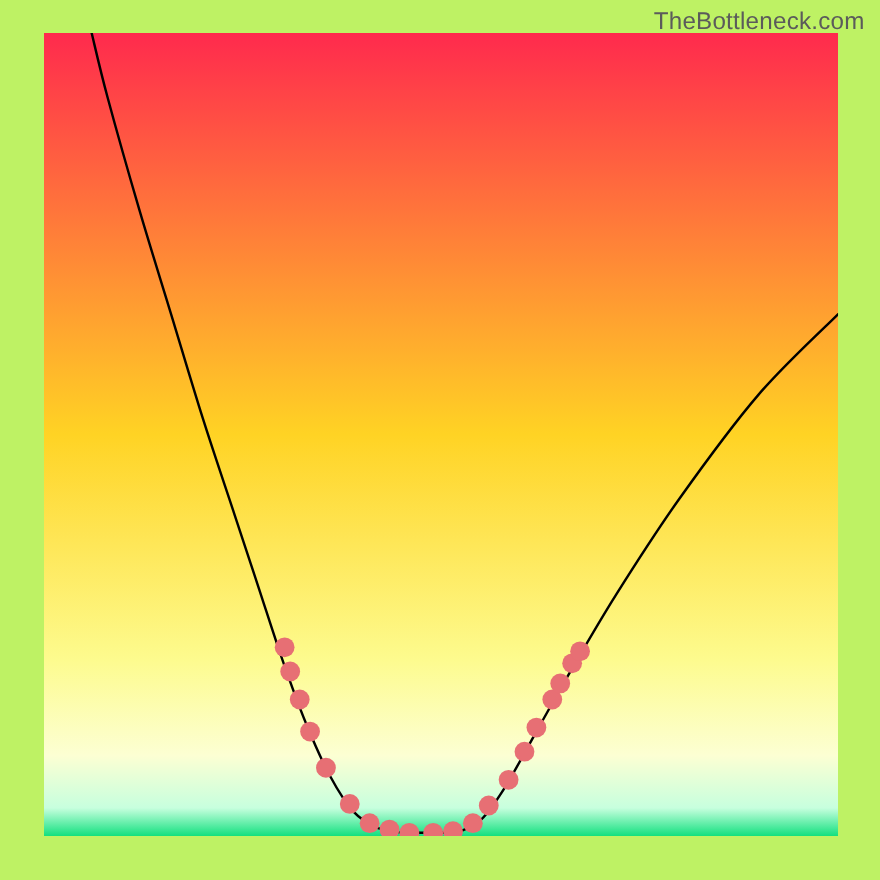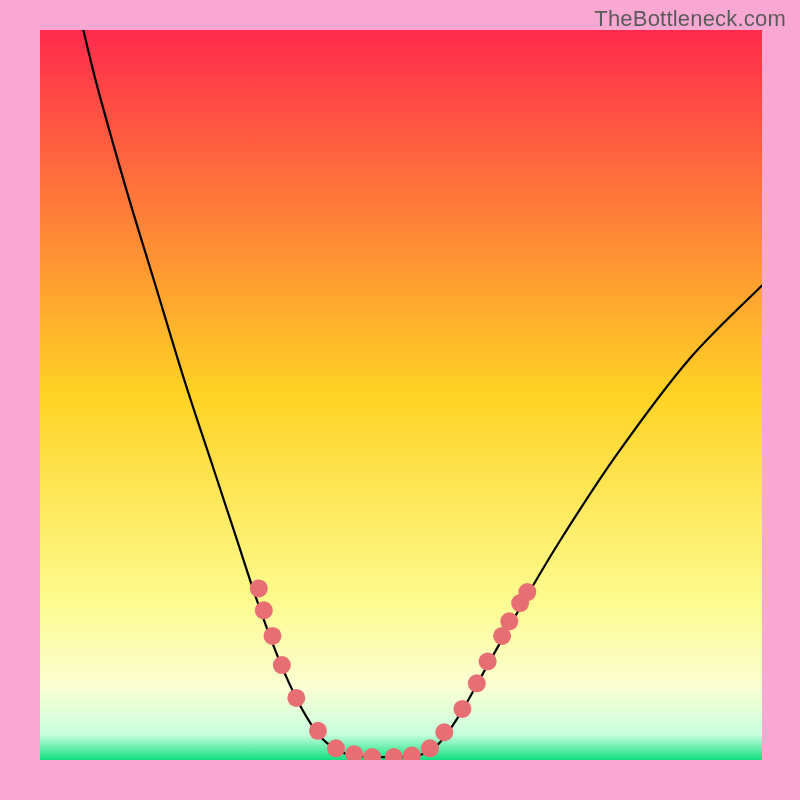--- a/index.html
+++ b/index.html
@@ -10,21 +10,21 @@
     background: #000;
     overflow: hidden;
     font-family: Arial, Helvetica, sans-serif;
   }
   .frame {
     position: absolute;
     left: 0;
     top: 0;
     width: 800px;
     height: 800px;
-    background: #f9a8d4;
+    background: #bef264;
   }
   .plot {
     position: absolute;
     left: 40px;
     top: 30px;
     width: 722px;
     height: 730px;
     overflow: hidden;
   }
   .watermark {

